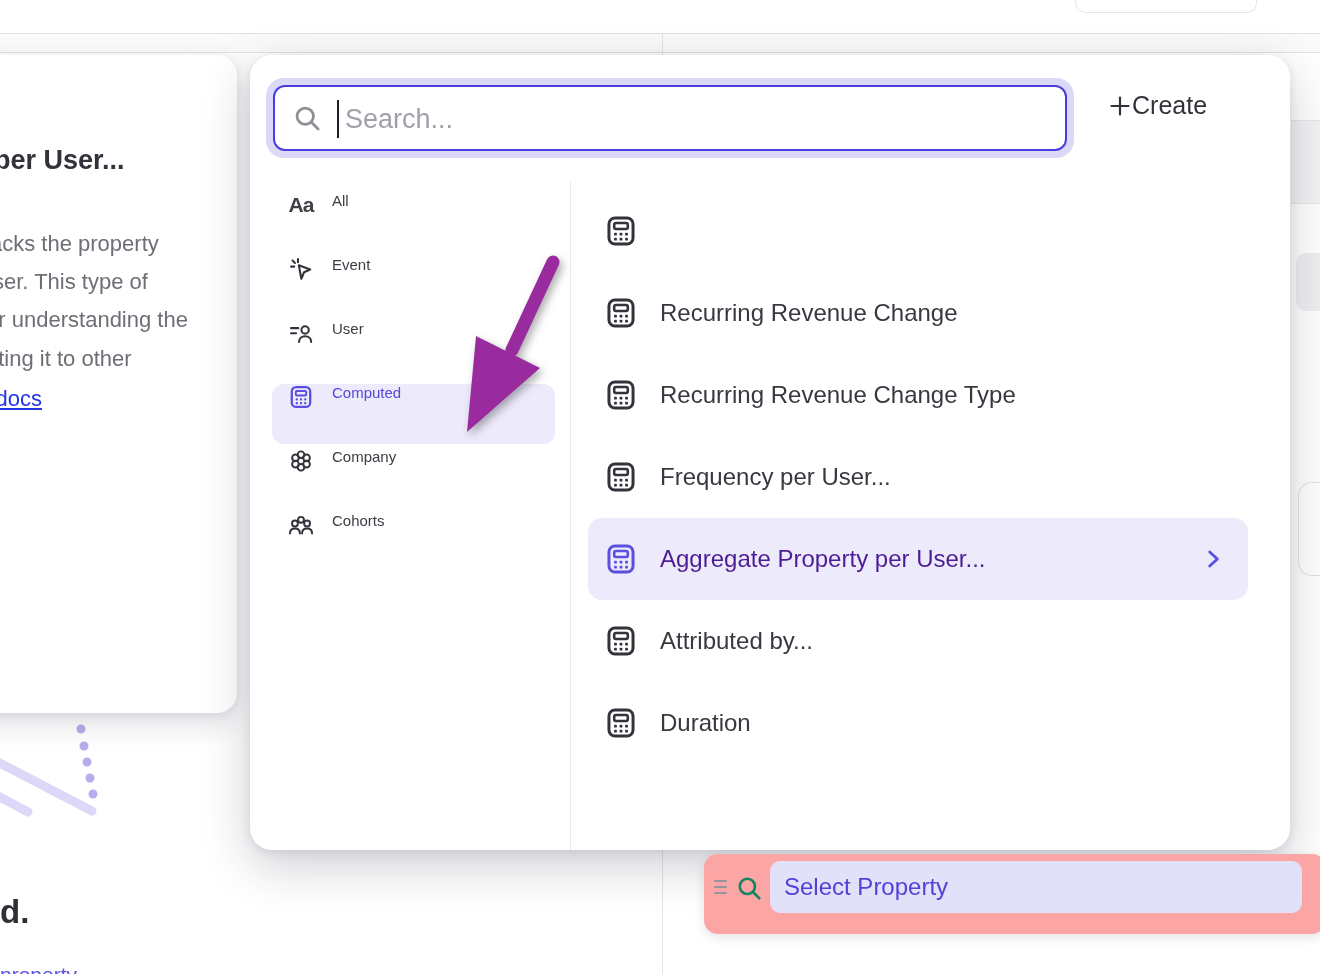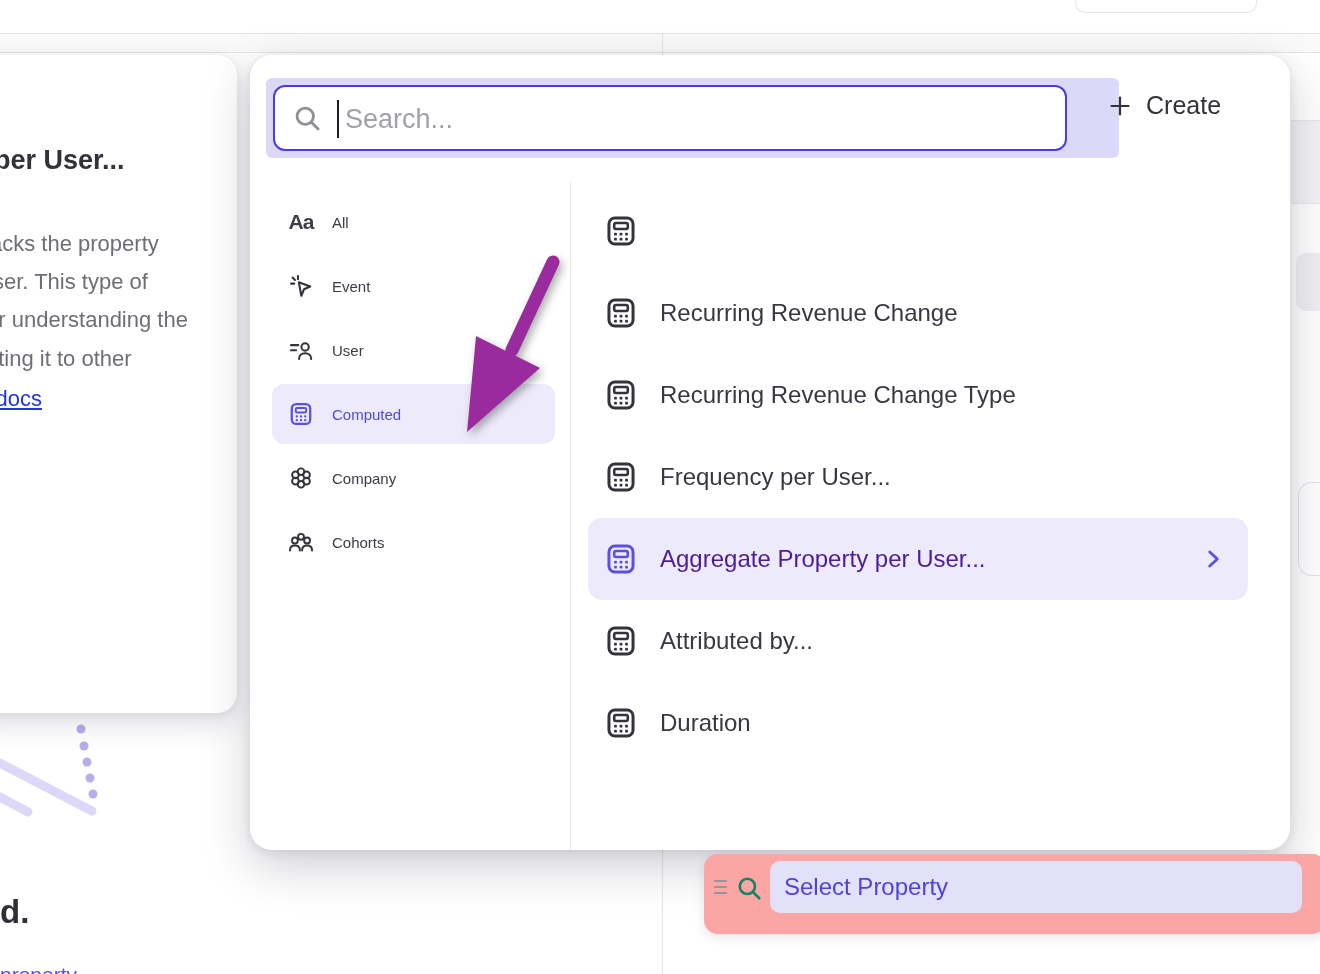--- a/index.html
+++ b/index.html
@@ -24,34 +24,34 @@
   .tooltip-line{position:absolute;font-size:22px;color:#6e6e76;white-space:nowrap;}
   .tt-l0{left:30px;top:176px;} .tt-l1{left:33px;top:214px;} .tt-l2{left:20px;top:252px;} .tt-l3{left:26px;top:291px;}
   .tooltip-link{position:absolute;left:0;top:331px;font-size:22px;color:#2336e4;text-decoration:underline;white-space:nowrap;cursor:pointer;}
 
   
   .doodle{position:absolute;left:0;top:715px;}
 
   
   .modal{position:absolute;left:250px;top:55px;width:1040px;height:795px;background:#fff;border-radius:22px;
     box-shadow:0 16px 48px rgba(30,30,60,.22), 0 2px 10px rgba(30,30,60,.10);}
-  .search-glow{position:absolute;left:16px;top:23px;width:808px;height:80px;border-radius:6px;background:#dcd8f8;padding-left:45px;}
+  .search-glow{position:absolute;left:16px;top:23px;width:808px;height:80px;border-radius:18px;background:#dcd8f8;}
   .search-box{position:absolute;left:7px;top:7px;width:790px;height:62px;border:2px solid #4a3ddb;border-radius:12px;background:#fff;}
   .search-input{position:absolute;left:68px;top:4px;width:700px;height:54px;border:none;outline:none;
     font-size:27px;color:#2a2a32;font-family:"Liberation Sans",sans-serif;background:transparent;}
   .search-input::placeholder{color:#a0a1a8;opacity:1;}
   .search-glyph{position:absolute;left:18px;top:17px;}
   .fake-caret{position:absolute;left:62px;top:13px;width:2px;height:38px;background:#1d1d28;}
-  .create-btn{position:absolute;left:858px;top:36px;display:flex;align-items:center;gap:14px;cursor:pointer;}
+  .create-btn{position:absolute;left:858px;top:36px;display:flex;align-items:center;cursor:pointer;}
   .create-label{font-size:25px;font-weight:500;color:#32323b;}
 
   .col-divider{position:absolute;left:320px;top:127px;width:1px;height:668px;background:#e9e9ec;}
 
   
-  .cat-row{position:absolute;left:22px;width:283px;height:60px;border-radius:12px;display:flex;align-items:center;cursor:pointer;}
+  .cat-row{position:absolute;left:22px;width:283px;height:60px;border-radius:12px;display:flex;cursor:pointer;}
   .cat-icon{width:26px;height:26px;margin-left:16px;display:flex;align-items:center;justify-content:center;flex:none;}
   .cat-label{margin-left:18px;font-size:15px;font-weight:500;color:#3c3c45;white-space:nowrap;}
   .cat-row.sel{background:#edeafb;}
   .cat-row.sel .cat-label{color:#5348d9;}
   .letters-glyph{font-size:21px;font-weight:bold;color:#3f3f47;letter-spacing:-1px;}
 
   
   .res-row{position:absolute;left:338px;width:660px;height:82px;border-radius:14px;display:flex;align-items:center;cursor:pointer;}
   .res-icon{width:34px;height:34px;margin-left:16px;flex:none;}
   .res-label{margin-left:22px;font-size:24px;font-weight:500;color:#383841;white-space:nowrap;flex:1;}

